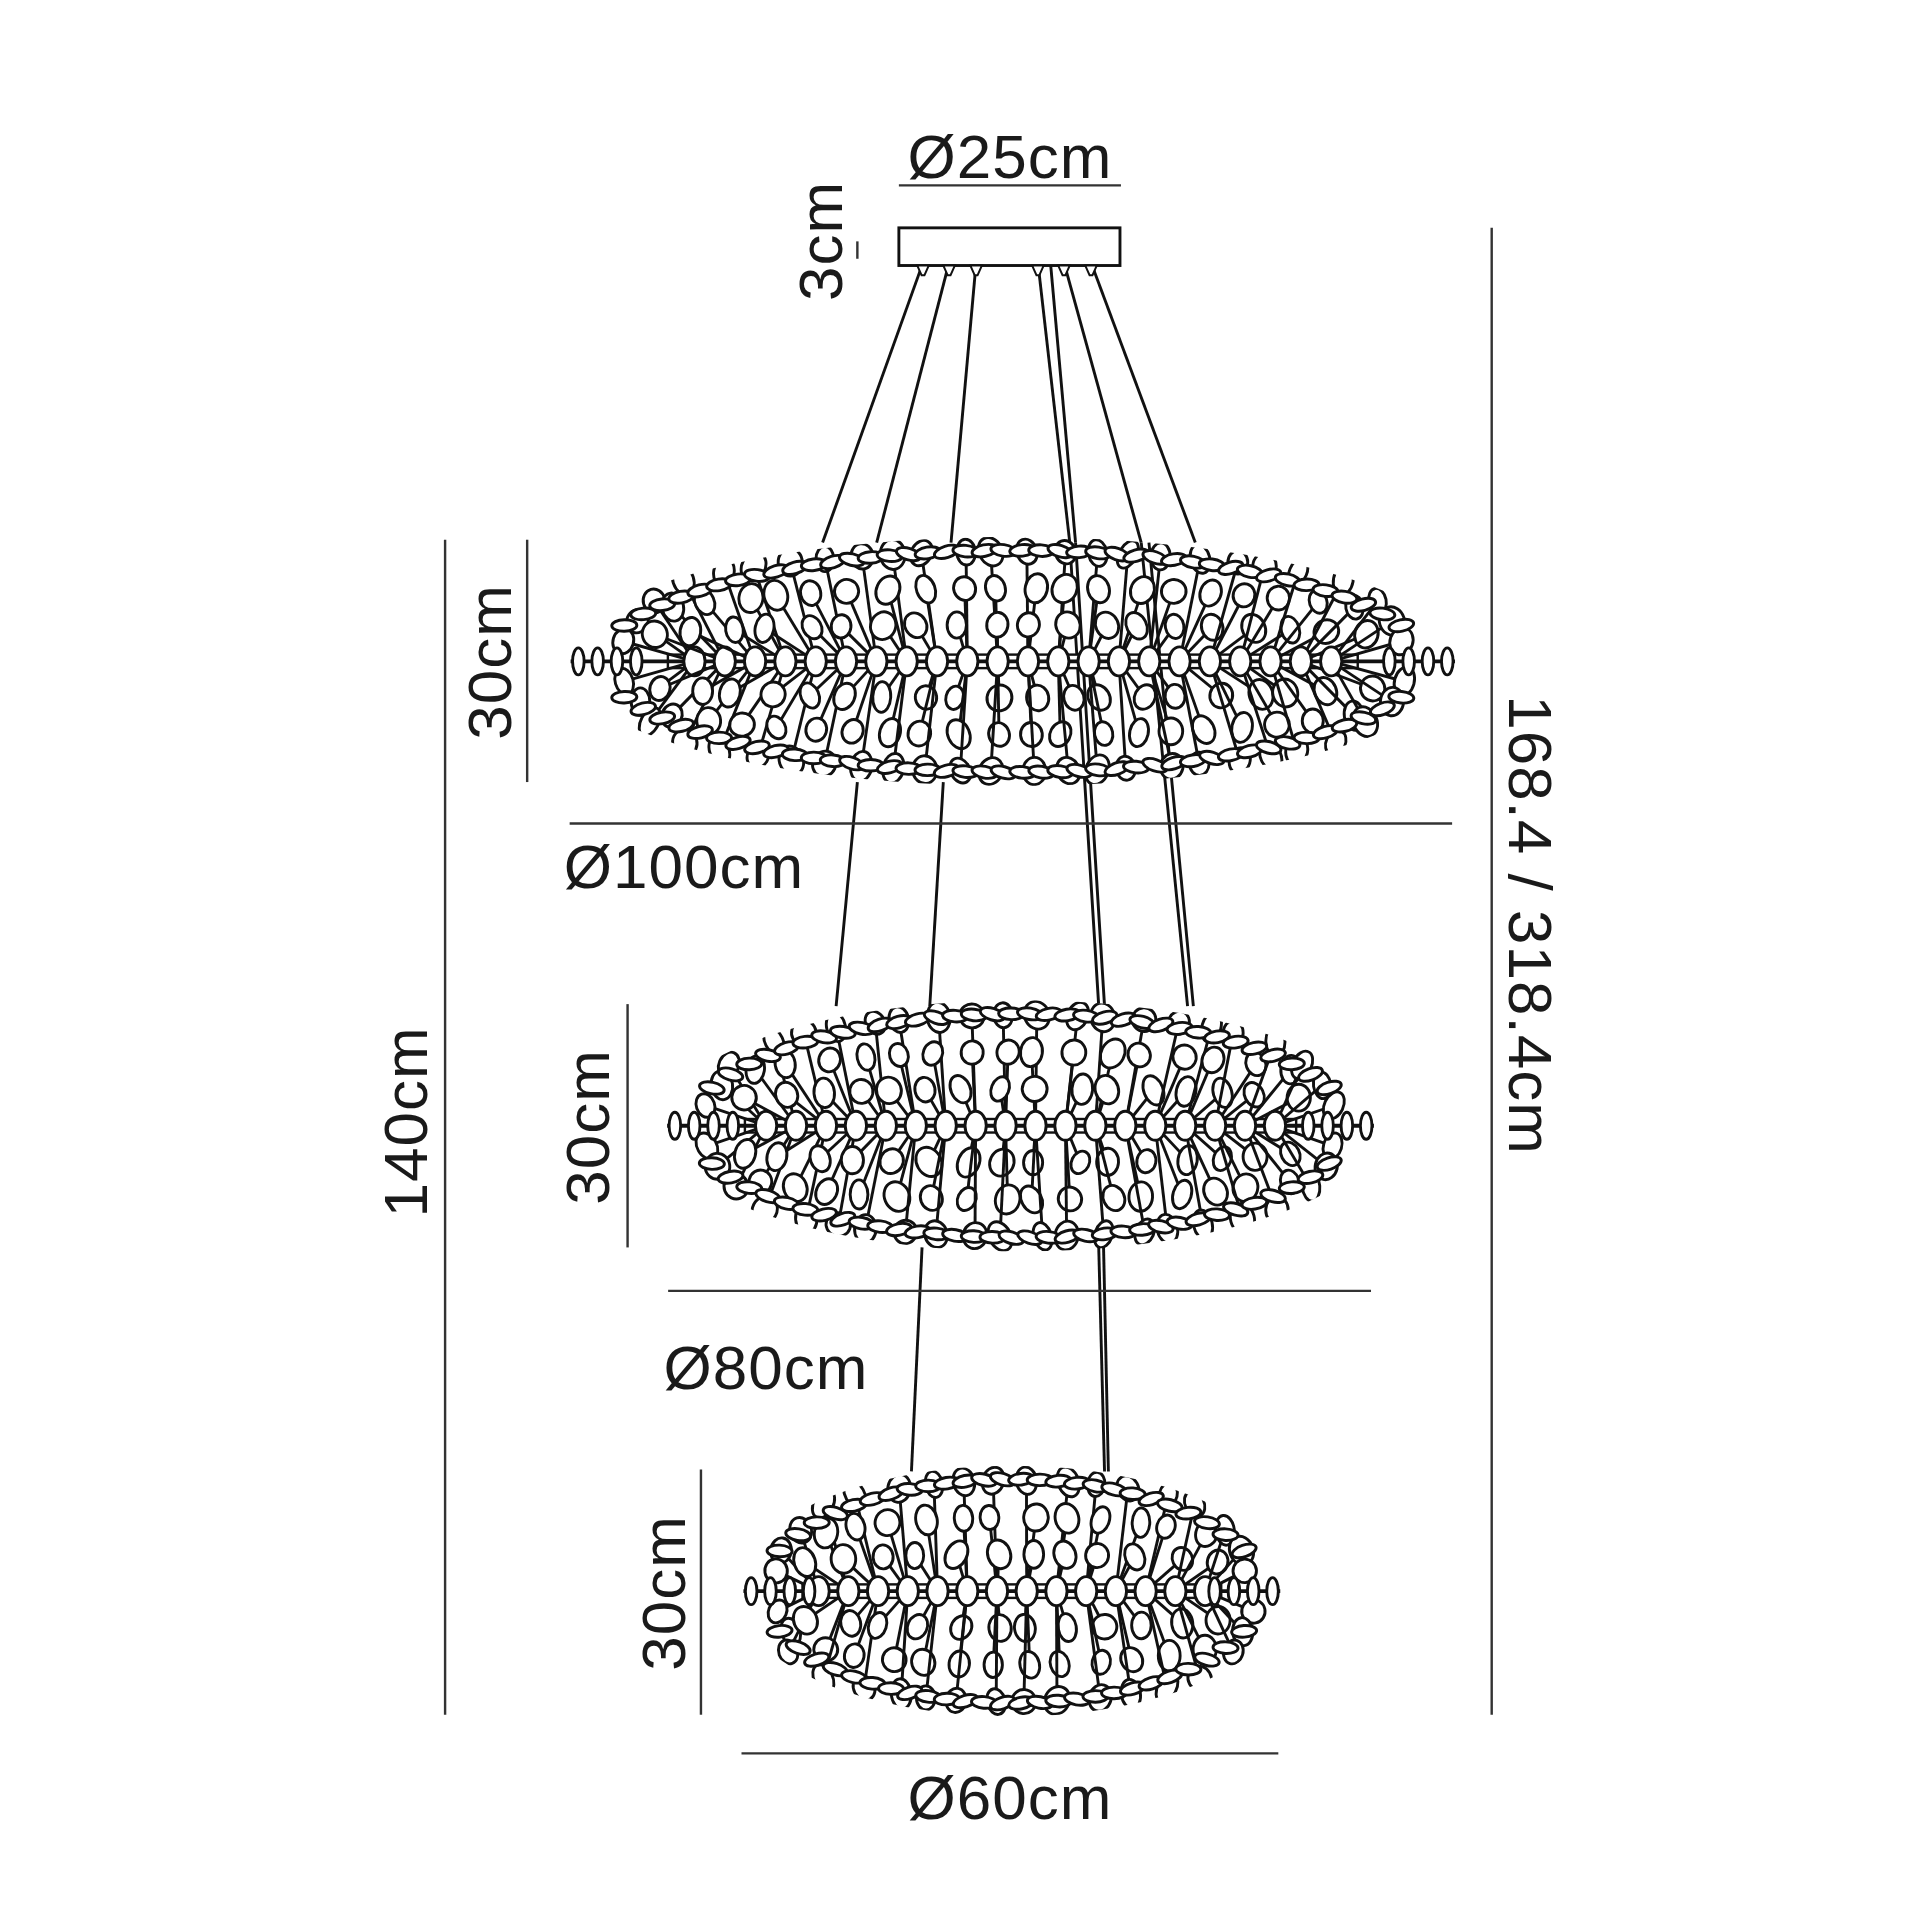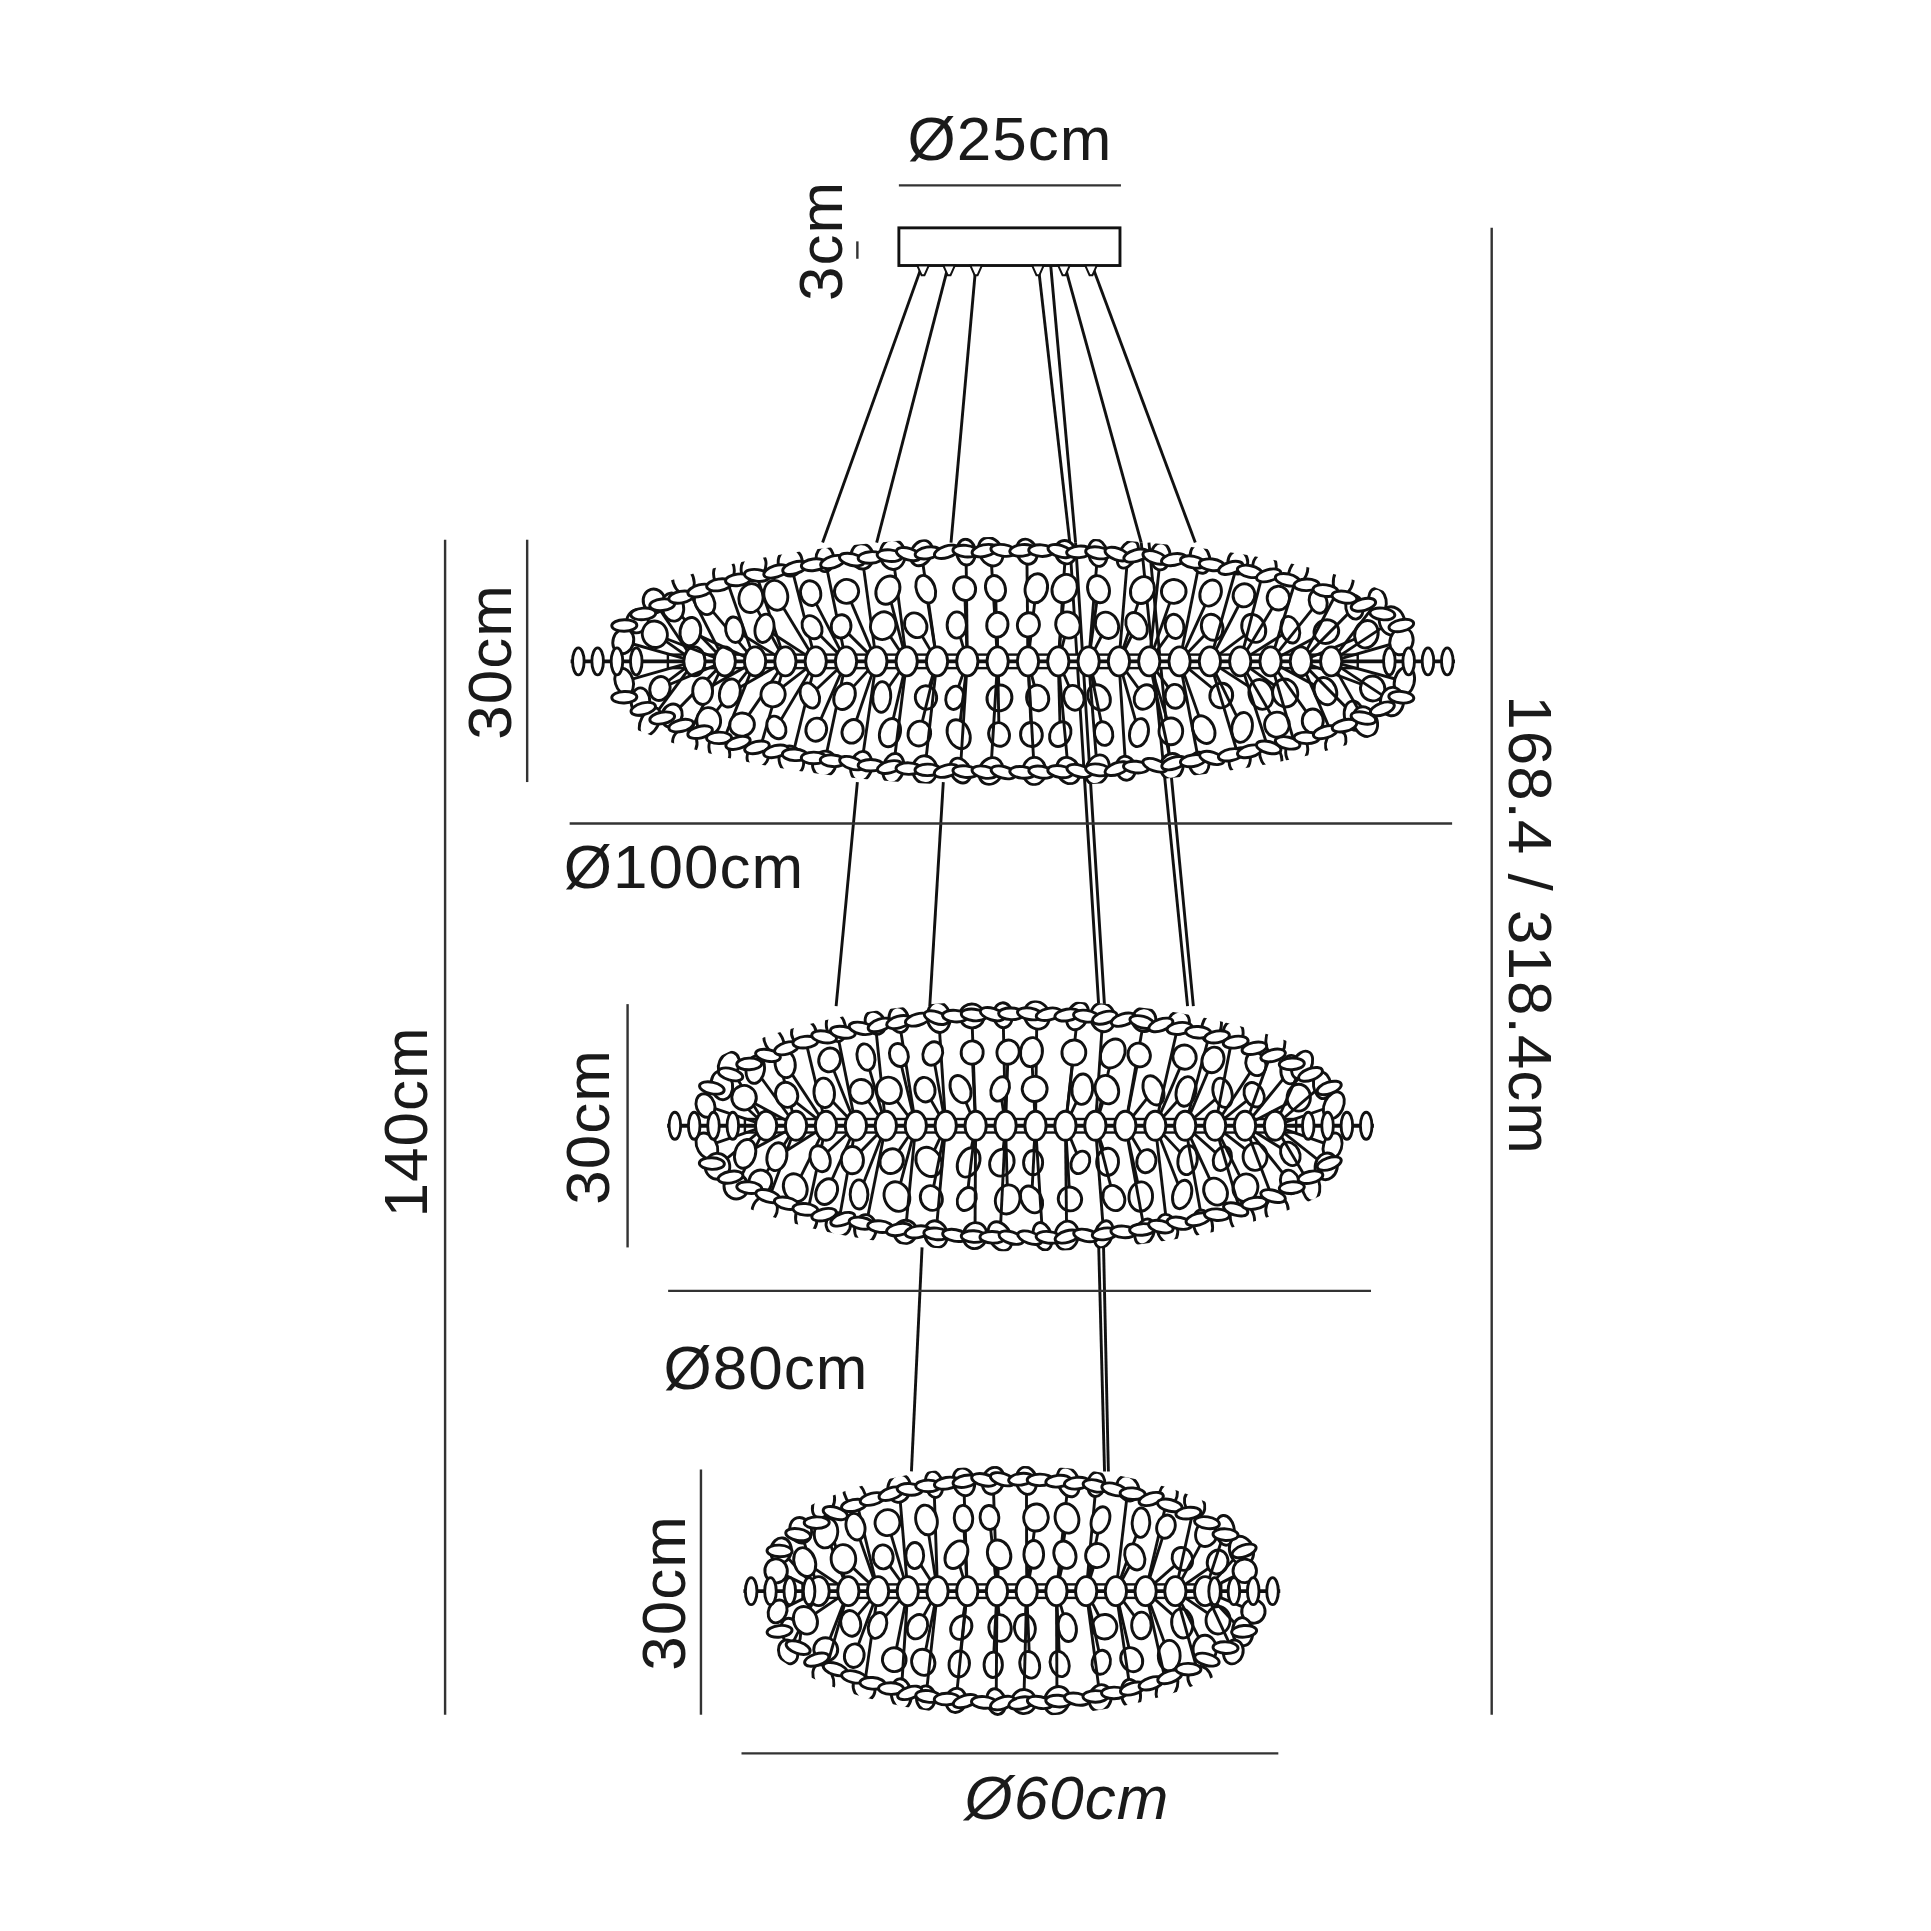--- a/index.html
+++ b/index.html
@@ -1015,27 +1015,27 @@
       <line x1="461" y1="559" x2="461" y2="1776" stroke="#333333" stroke-width="2.5"></line>
       <line x1="546" y1="559" x2="546" y2="810" stroke="#333333" stroke-width="2.5"></line>
       <line x1="590" y1="853" x2="1504" y2="853" stroke="#333333" stroke-width="2.5"></line>
       <line x1="650" y1="1040" x2="650" y2="1292" stroke="#333333" stroke-width="2.5"></line>
       <line x1="692" y1="1337" x2="1420" y2="1337" stroke="#333333" stroke-width="2.5"></line>
       <line x1="726" y1="1522" x2="726" y2="1776" stroke="#333333" stroke-width="2.5"></line>
       <line x1="768" y1="1816" x2="1324" y2="1816" stroke="#333333" stroke-width="2.5"></line>
     </g>
 </svg>
 
-<div class="lbl h" style="left:1010px; top:139px;">Ø25cm</div>
+<div class="lbl h" style="left:1010px; top:157px;">Ø25cm</div>
 <div class="lbl v" style="left:821px; top:241px;">3cm</div>
 <div class="lbl vr" style="left:1530px; top:925px;">168.4 / 318.4cm</div>
 
 <div class="lbl v" style="left:490px; top:662px;">30cm</div>
 <div class="lbl h" style="left:684px; top:867px;text-align:center;">Ø100cm</div>
 
 <div class="lbl v" style="left:406px; top:1122px;">140cm</div>
 
 <div class="lbl v" style="left:588px; top:1127px;">30cm</div>
 <div class="lbl h" style="left:766px; top:1332px;margin-top:36px;">Ø80cm</div>
 
 <div class="lbl v" style="left:664px; top:1593px;">30cm</div>
-<div class="lbl h" style="left:1067px; top:1798px;font-style:italic;">Ø60cm</div>
+<div class="lbl h" style="left:1010px; top:1798px;">Ø60cm</div>
 
 
 </body></html>

